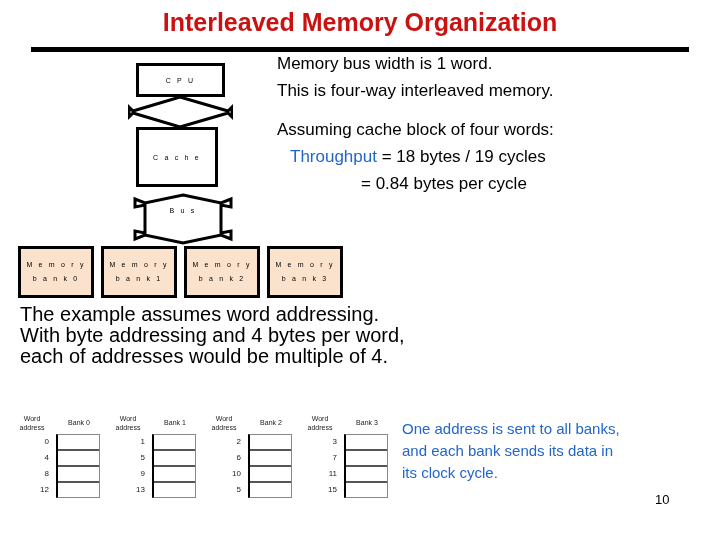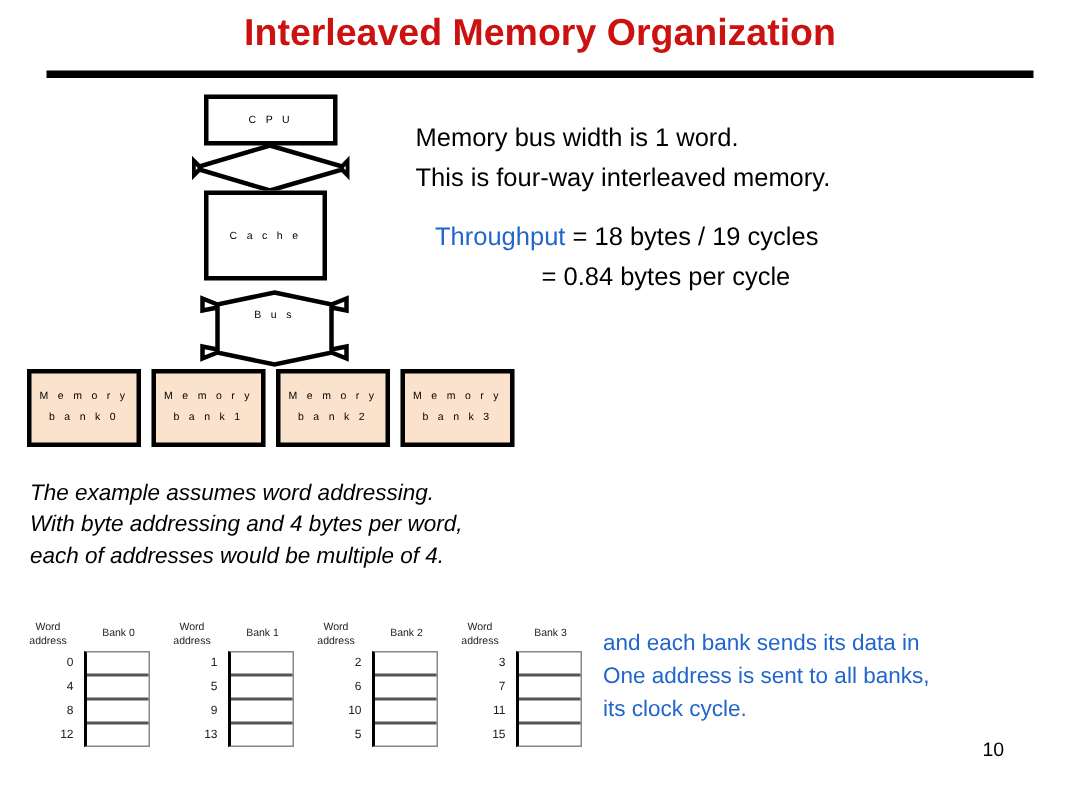--- a/index.html
+++ b/index.html
@@ -94,43 +94,42 @@
   }
   .bank-0 { left: 18px; }
   .bank-1 { left: 101px; }
   .bank-2 { left: 184px; }
   .bank-3 { left: 267px; }
 
   
   .right-text {
     position: absolute;
     left: 277px;
-    top: 78px;
+    top: 50px;
     width: 443px;
     font-size: 17px;
     line-height: 27px;
     color: #000;
     white-space: nowrap;
   }
   .right-text .gap { height: 12px; }
   .kw-red  { color: #CC2222; }
   .kw-blue { color: #2266CC; margin-left: 13px; }
   .indent-calc { padding-left: 84px; }
 
   
   .note {
     position: absolute;
     left: 20px;
-    top: 318px;
+    top: 304px;
     width: 440px;
-    font-size: 15px;
+    font-size: 20px;
     line-height: 21px;
     color: #000;
     white-space: nowrap;
-    font-style: italic;
   }
 
   
   .tables {
     position: absolute;
     left: 6px;
     top: 410px;
     width: 400px;
     height: 95px;
   }
@@ -259,20 +258,21 @@
   <div class="bank bank-3">
     <span>M e m o r y</span>
     <span>b a n k  3</span>
   </div>
 </div>
 
 <div class="right-text">
   <div>Memory bus width is 1 word.</div>
   <div>This is four-way interleaved memory.</div>
   <div class="gap"></div>
+  <div>Assuming cache block of four words:</div>
   <div><span class="kw-blue">Throughput</span><span>  = 18 bytes / 19 cycles</span></div>
   <div class="indent-calc">= 0.84 bytes per cycle</div>
 </div>
 
 <div class="note">
   <div>The example assumes word addressing.</div>
   <div>With byte addressing and 4 bytes per word,</div>
   <div>each of addresses would be multiple of 4.</div>
 </div>
 
@@ -353,17 +353,17 @@
     <div class="bt-grid">
       <div class="cellrow"></div>
       <div class="cellrow"></div>
       <div class="cellrow"></div>
       <div class="cellrow last"></div>
     </div>
   </div>
 </div>
 
 <div class="blue-note">
+  <div>One address is sent to all banks,</div>
   <div>and each bank sends its data in</div>
-  <div>One address is sent to all banks,</div>
   <div>its clock cycle.</div>
 </div>
 <div class="page-num">10</div>
 
 </body></html>

